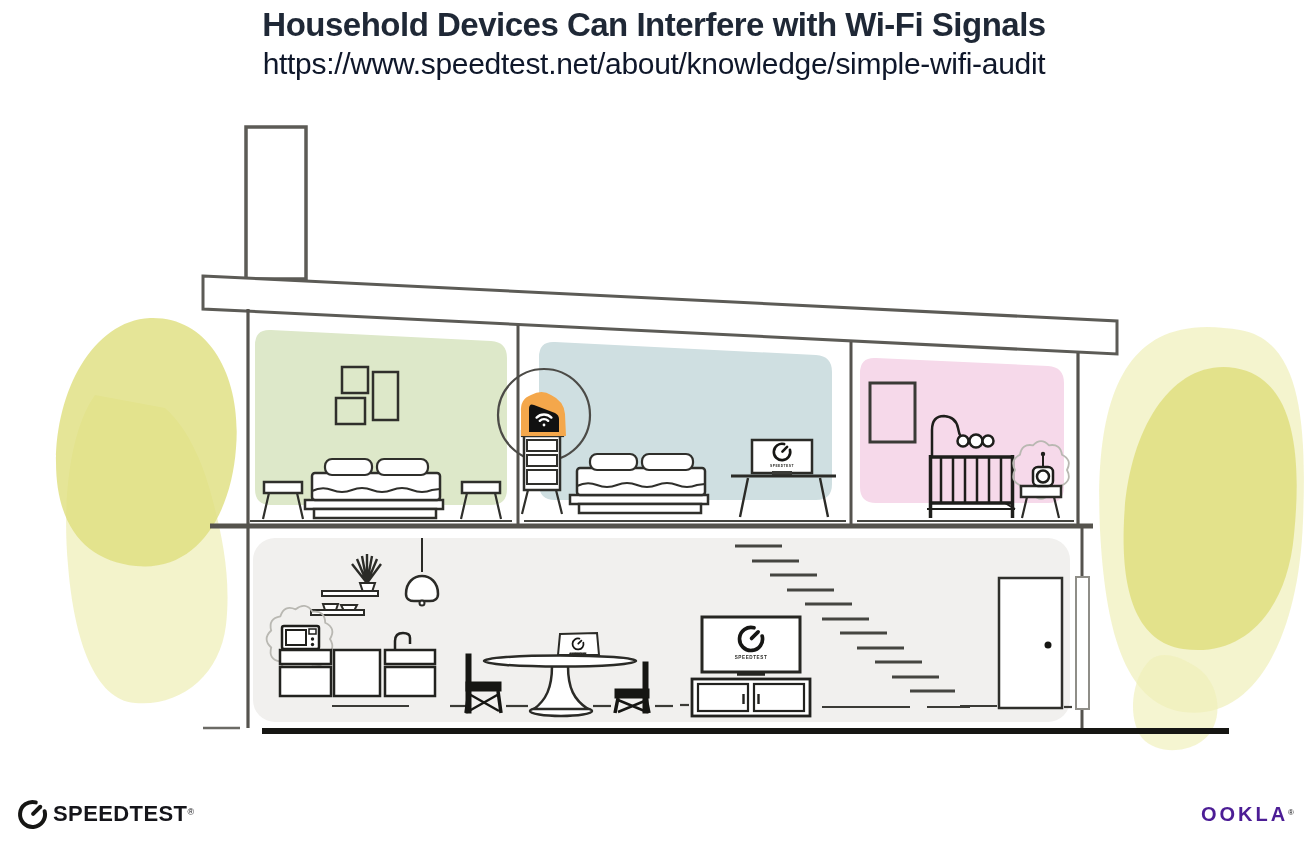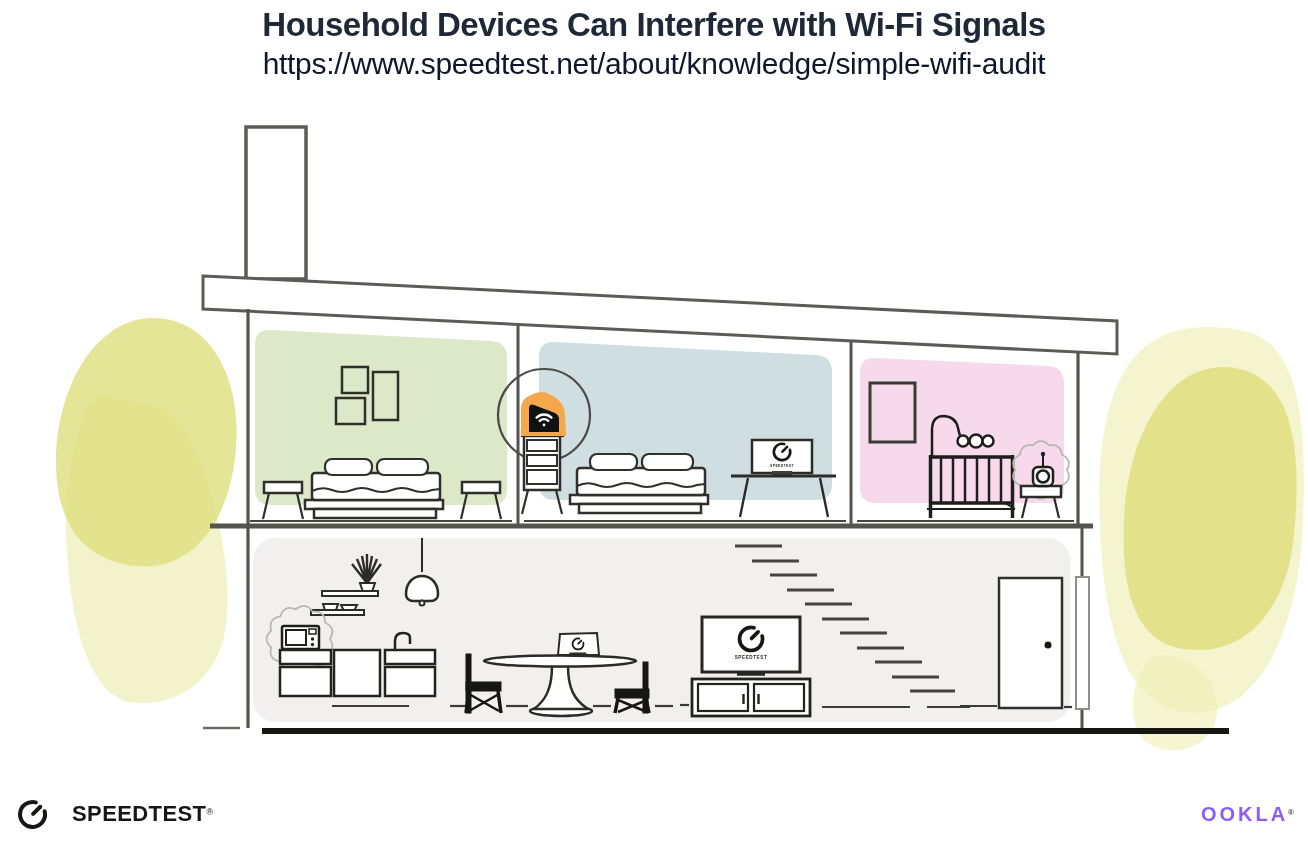--- a/index.html
+++ b/index.html
@@ -2,25 +2,25 @@
 <html><head>
 <meta charset="utf-8">
 <style>
   html,body{margin:0;padding:0;background:#ffffff;}
   #page{position:relative;width:1308px;height:861px;background:#fff;overflow:hidden;
         font-family:"Liberation Sans",sans-serif;}
   .header{position:absolute;top:4px;left:0;width:100%;text-align:center;}
   .title{font-size:33px;font-weight:700;letter-spacing:-0.5px;color:#1f2836;line-height:1.25;font-stretch:condensed;}
   .url{font-size:30px;font-weight:400;letter-spacing:-0.3px;color:#0f172a;line-height:1.25;font-stretch:condensed;}
   #house{position:absolute;left:0;top:0;}
-  .footer-left{position:absolute;left:16px;top:797px;display:flex;align-items:center;gap:23px;}
+  .footer-left{position:absolute;left:16px;top:797px;display:flex;align-items:center;gap:4px;}
   .st-word{font-size:22px;font-weight:700;letter-spacing:0.4px;color:#15151a;}
   .reg{font-size:9px;vertical-align:super;color:#15151a;font-weight:400;}
   .footer-right{position:absolute;right:14px;top:803px;}
-  .ookla-word{font-size:20px;font-weight:700;letter-spacing:3px;color:#8b5cf6;}
+  .ookla-word{font-size:20px;font-weight:700;letter-spacing:3px;color:#4c1d95;}
   .reg2{font-size:8px;vertical-align:super;color:#101014;}
   svg text{font-family:"Liberation Sans",sans-serif;}
 </style>
 </head>
 <body>
 
 <div id="page">
 
   <div class="header">
     <div class="title">Household Devices Can Interfere with Wi-Fi Signals</div>

